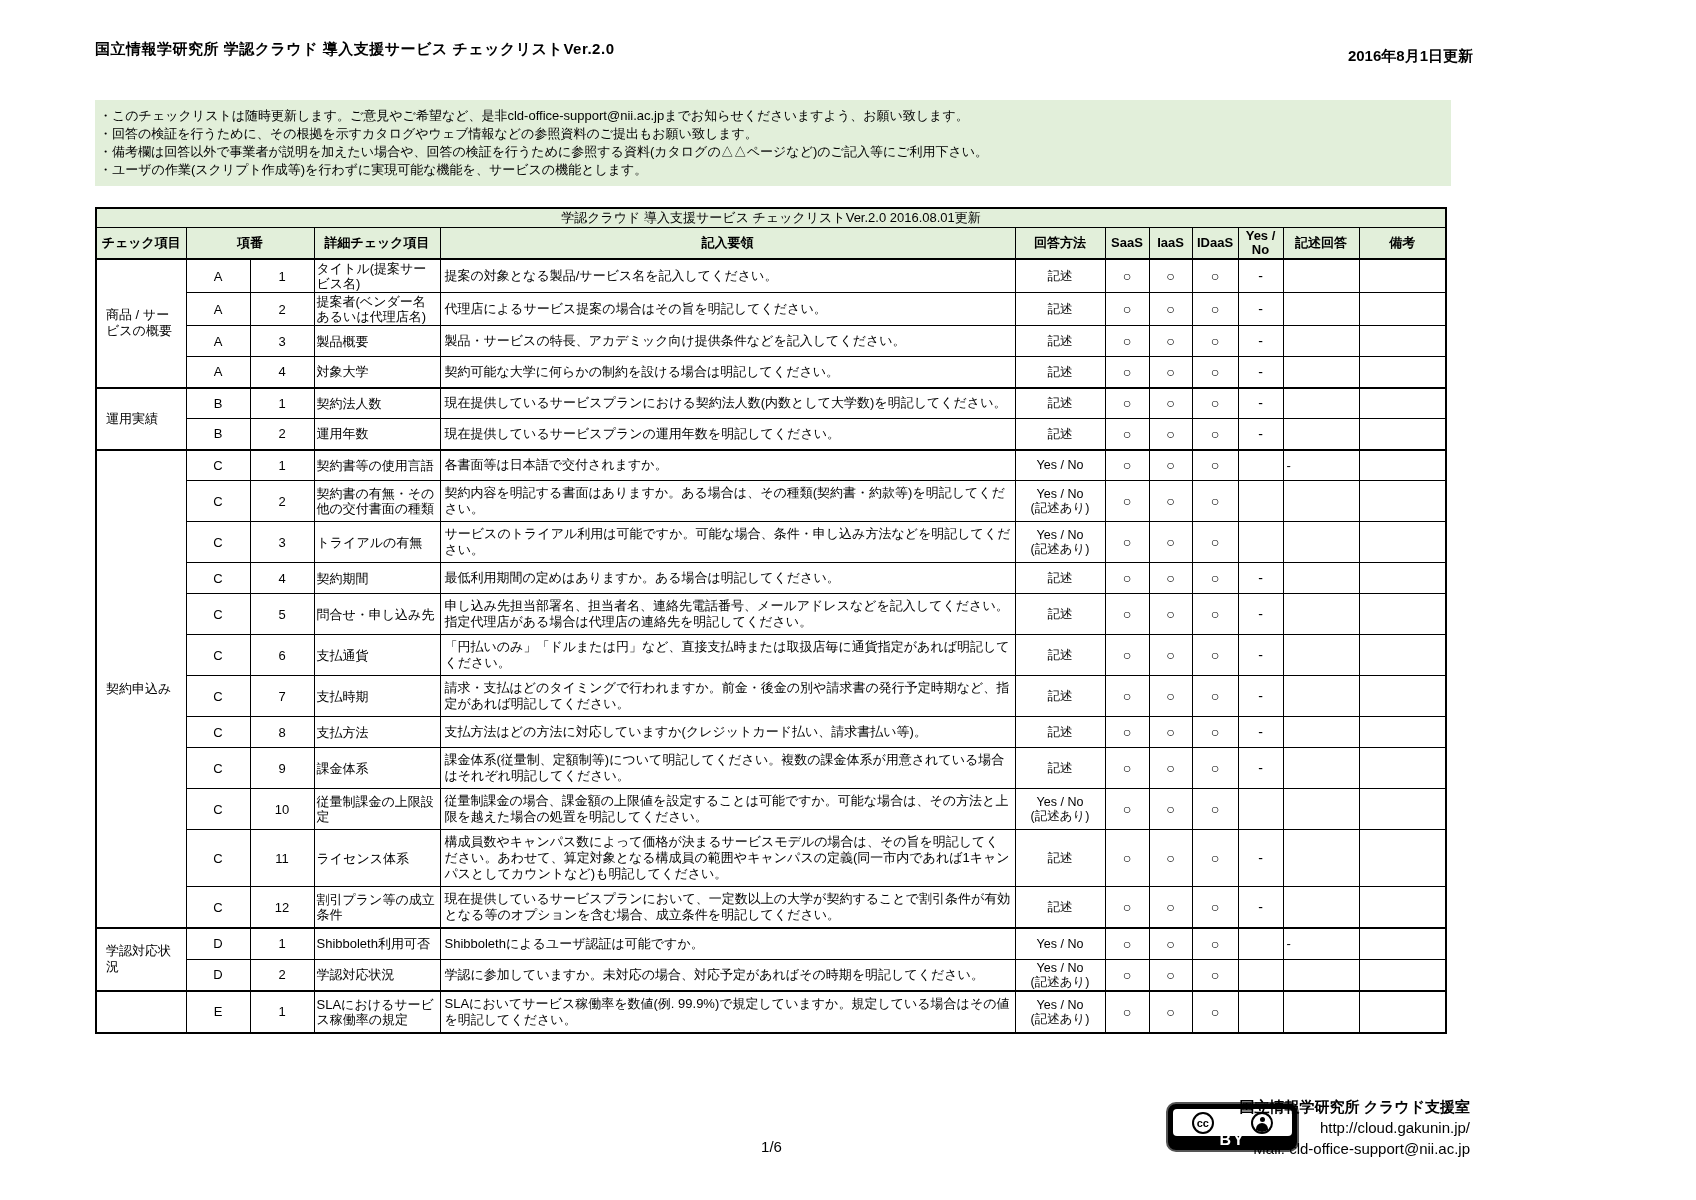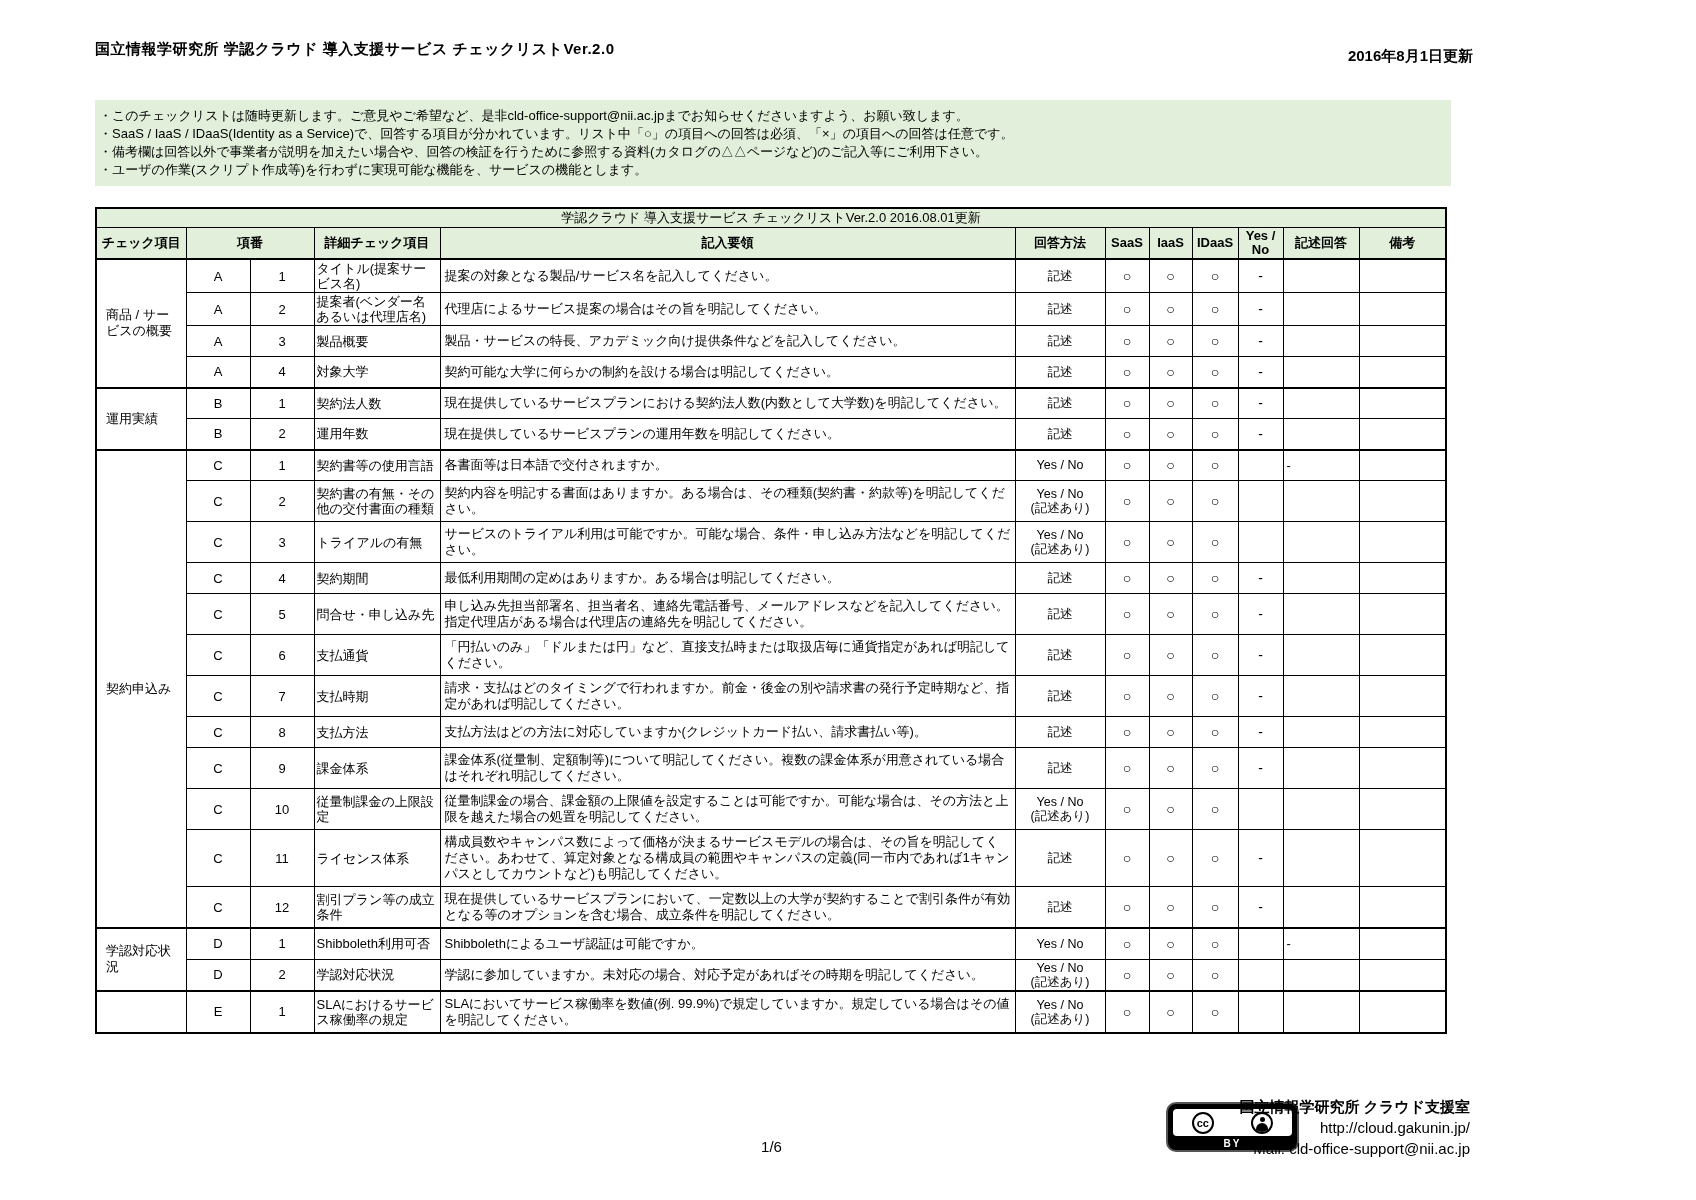--- a/index.html
+++ b/index.html
@@ -68,32 +68,32 @@
   }
   .person-circle {
     width:22px; height:22px; border:2.5px solid #000; border-radius:50%;
     display:flex; flex-direction:column; align-items:center; justify-content:flex-start;
     overflow:hidden;
   }
   .person-head { width:5px; height:5px; border-radius:50%; background:#000; margin-top:3px; }
   .person-body { width:12px; height:9px; border-radius:6px 6px 0 0; background:#000; margin-top:1px; }
   .cc-by {
     position:absolute; bottom:1px; left:0; right:0; text-align:center;
-    color:#fff; font-size:10px; font-weight:bold; letter-spacing:2px;
+    color:#fff; font-size:16px; font-weight:bold; letter-spacing:2px;
   }
 </style>
 </head>
 <body>
 
 <div class="page-title">国立情報学研究所 学認クラウド 導入支援サービス チェックリストVer.2.0</div>
 <div class="update-date">2016年8月1日更新</div>
 
 <div class="notes-box">
   <div>・このチェックリストは随時更新します。ご意見やご希望など、是非cld-office-support@nii.ac.jpまでお知らせくださいますよう、お願い致します。</div>
-  <div>・SaaS / IaaS / IDaaS(Identity as a Service)で、回答する項目が分かれています。リスト中「○」の項目への回答は必須、「×」の項目への回答は任意です。</div>
+  <div>・回答の検証を行うために、その根拠を示すカタログやウェブ情報などの参照資料のご提出もお願い致します。</div>
   <div>・備考欄は回答以外で事業者が説明を加えたい場合や、回答の検証を行うために参照する資料(カタログの△△ページなど)のご記入等にご利用下さい。</div>
   <div>・ユーザの作業(スクリプト作成等)を行わずに実現可能な機能を、サービスの機能とします。</div>
 </div>
 
 <div class="table-wrap">
   <table class="checklist">
     <colgroup>
       <col style="width:90px">
         <col style="width:64px">
         <col style="width:64px">

